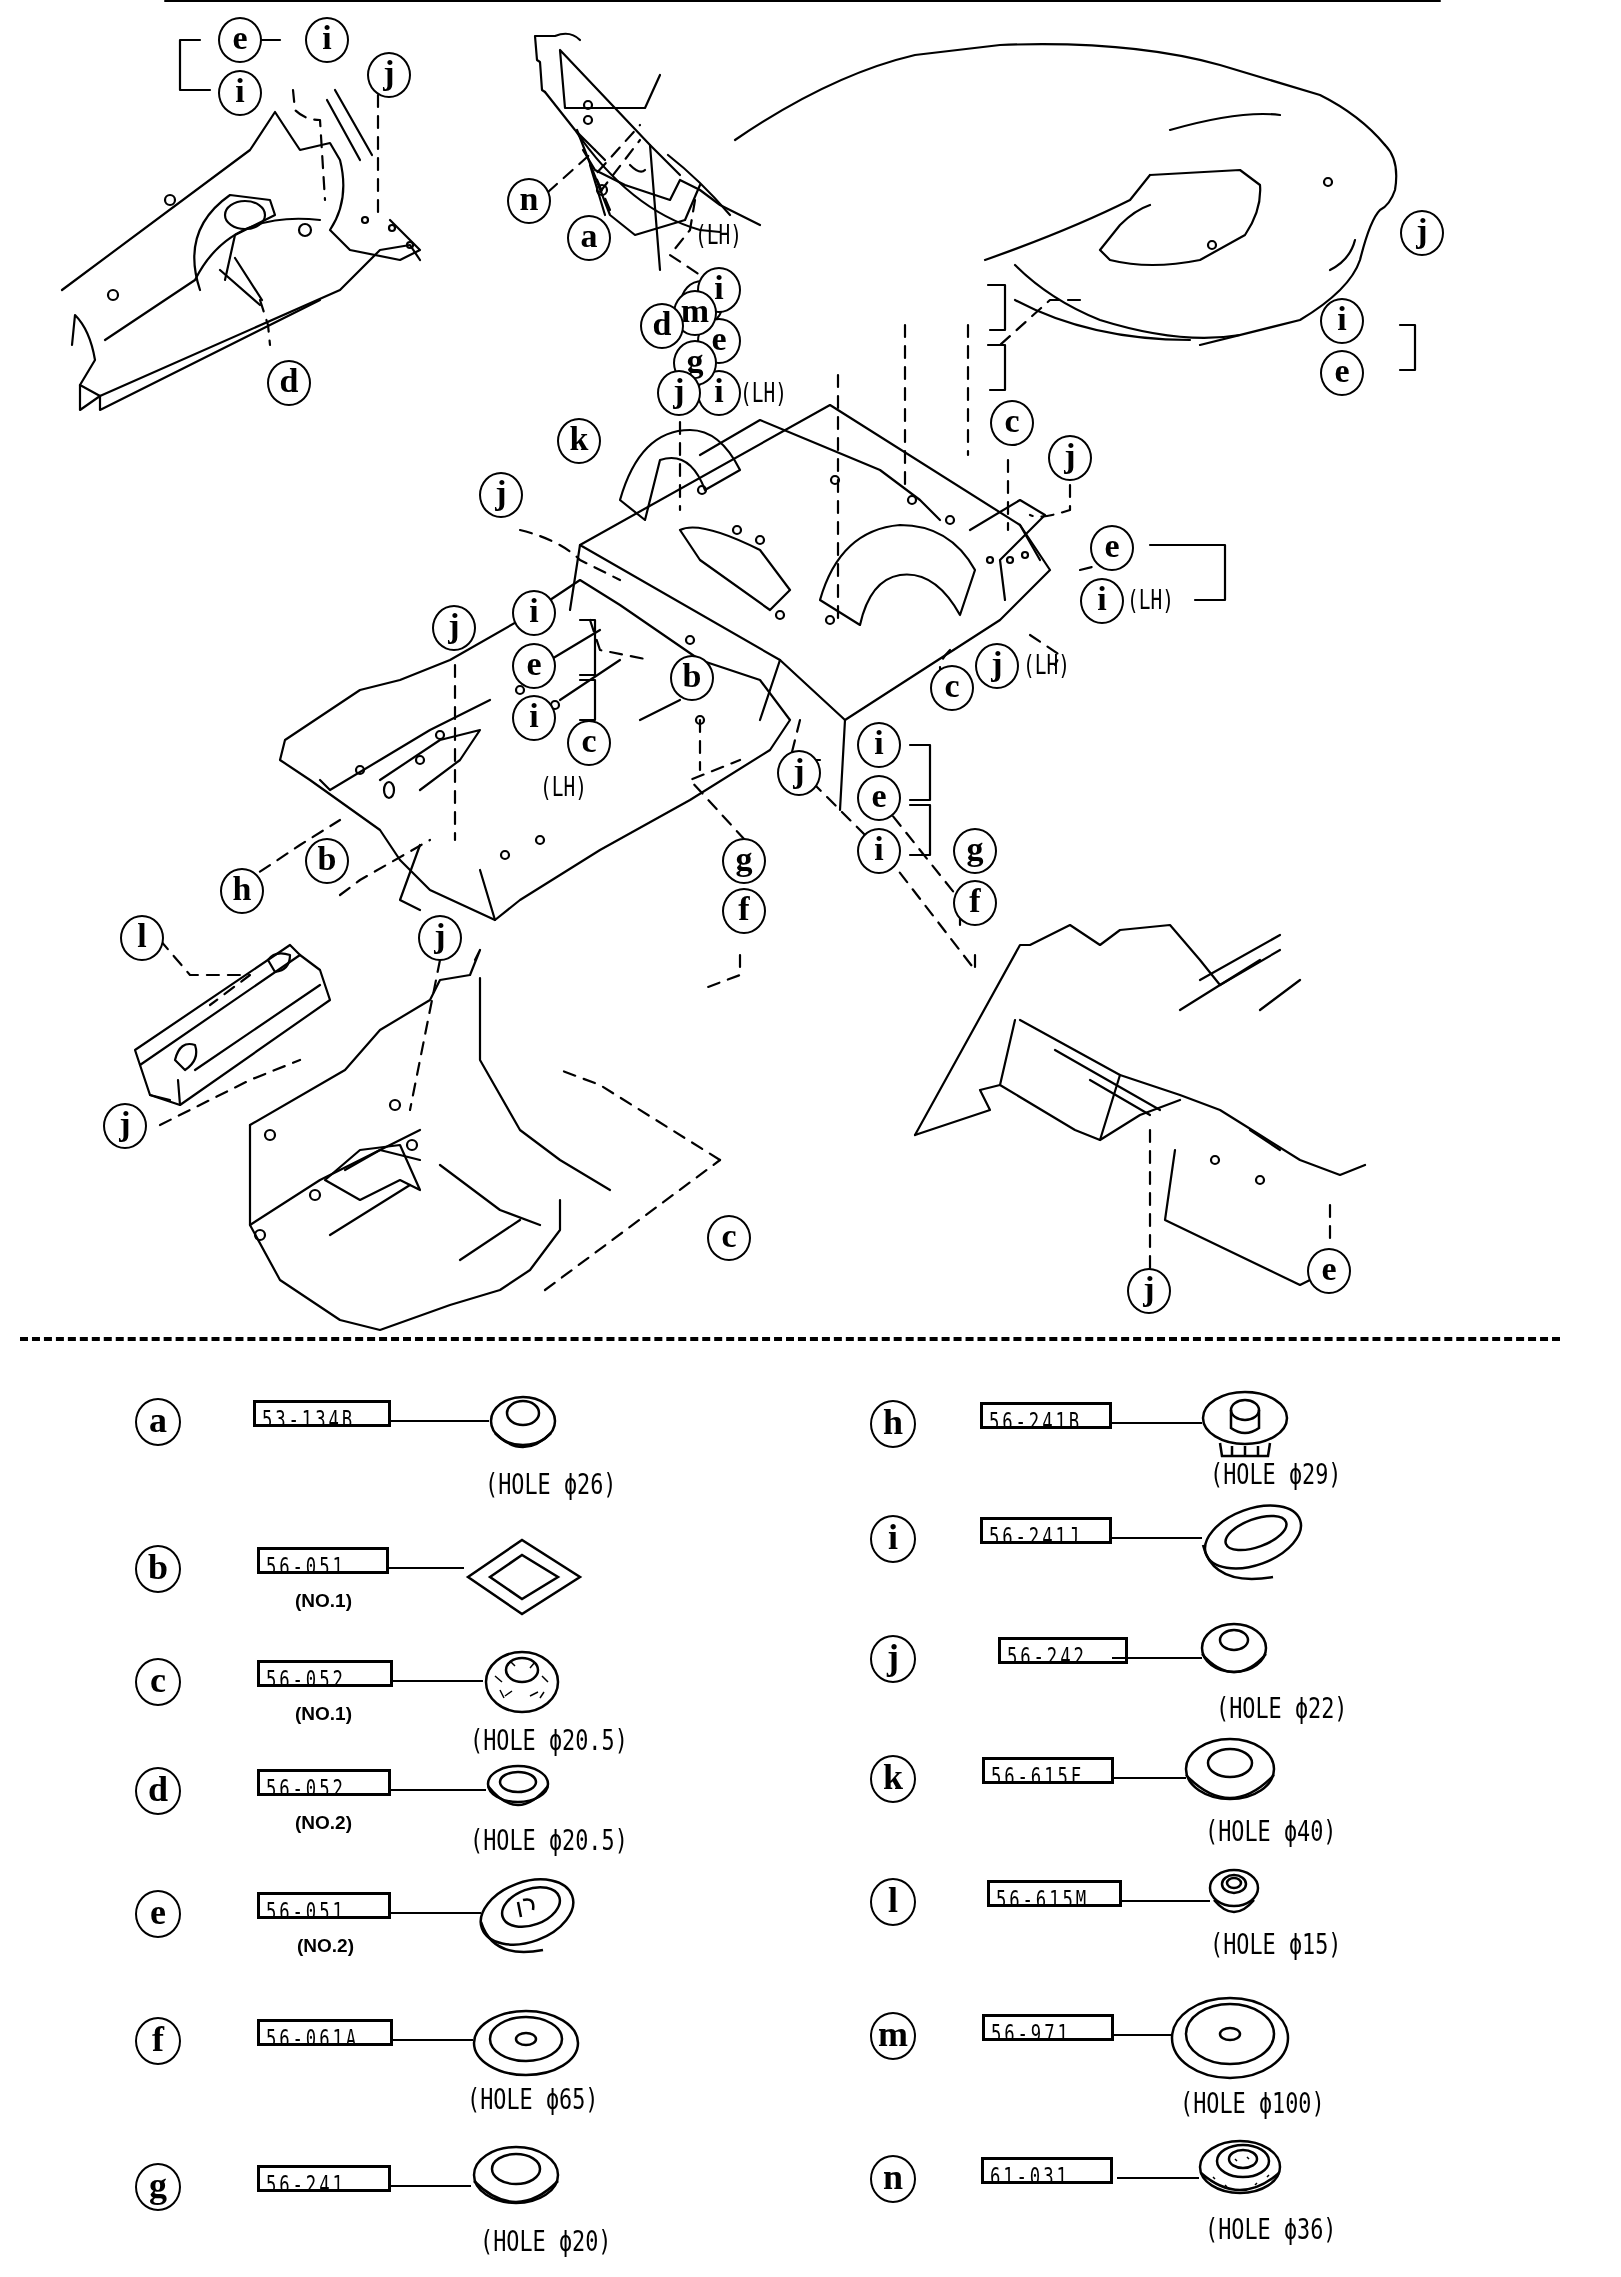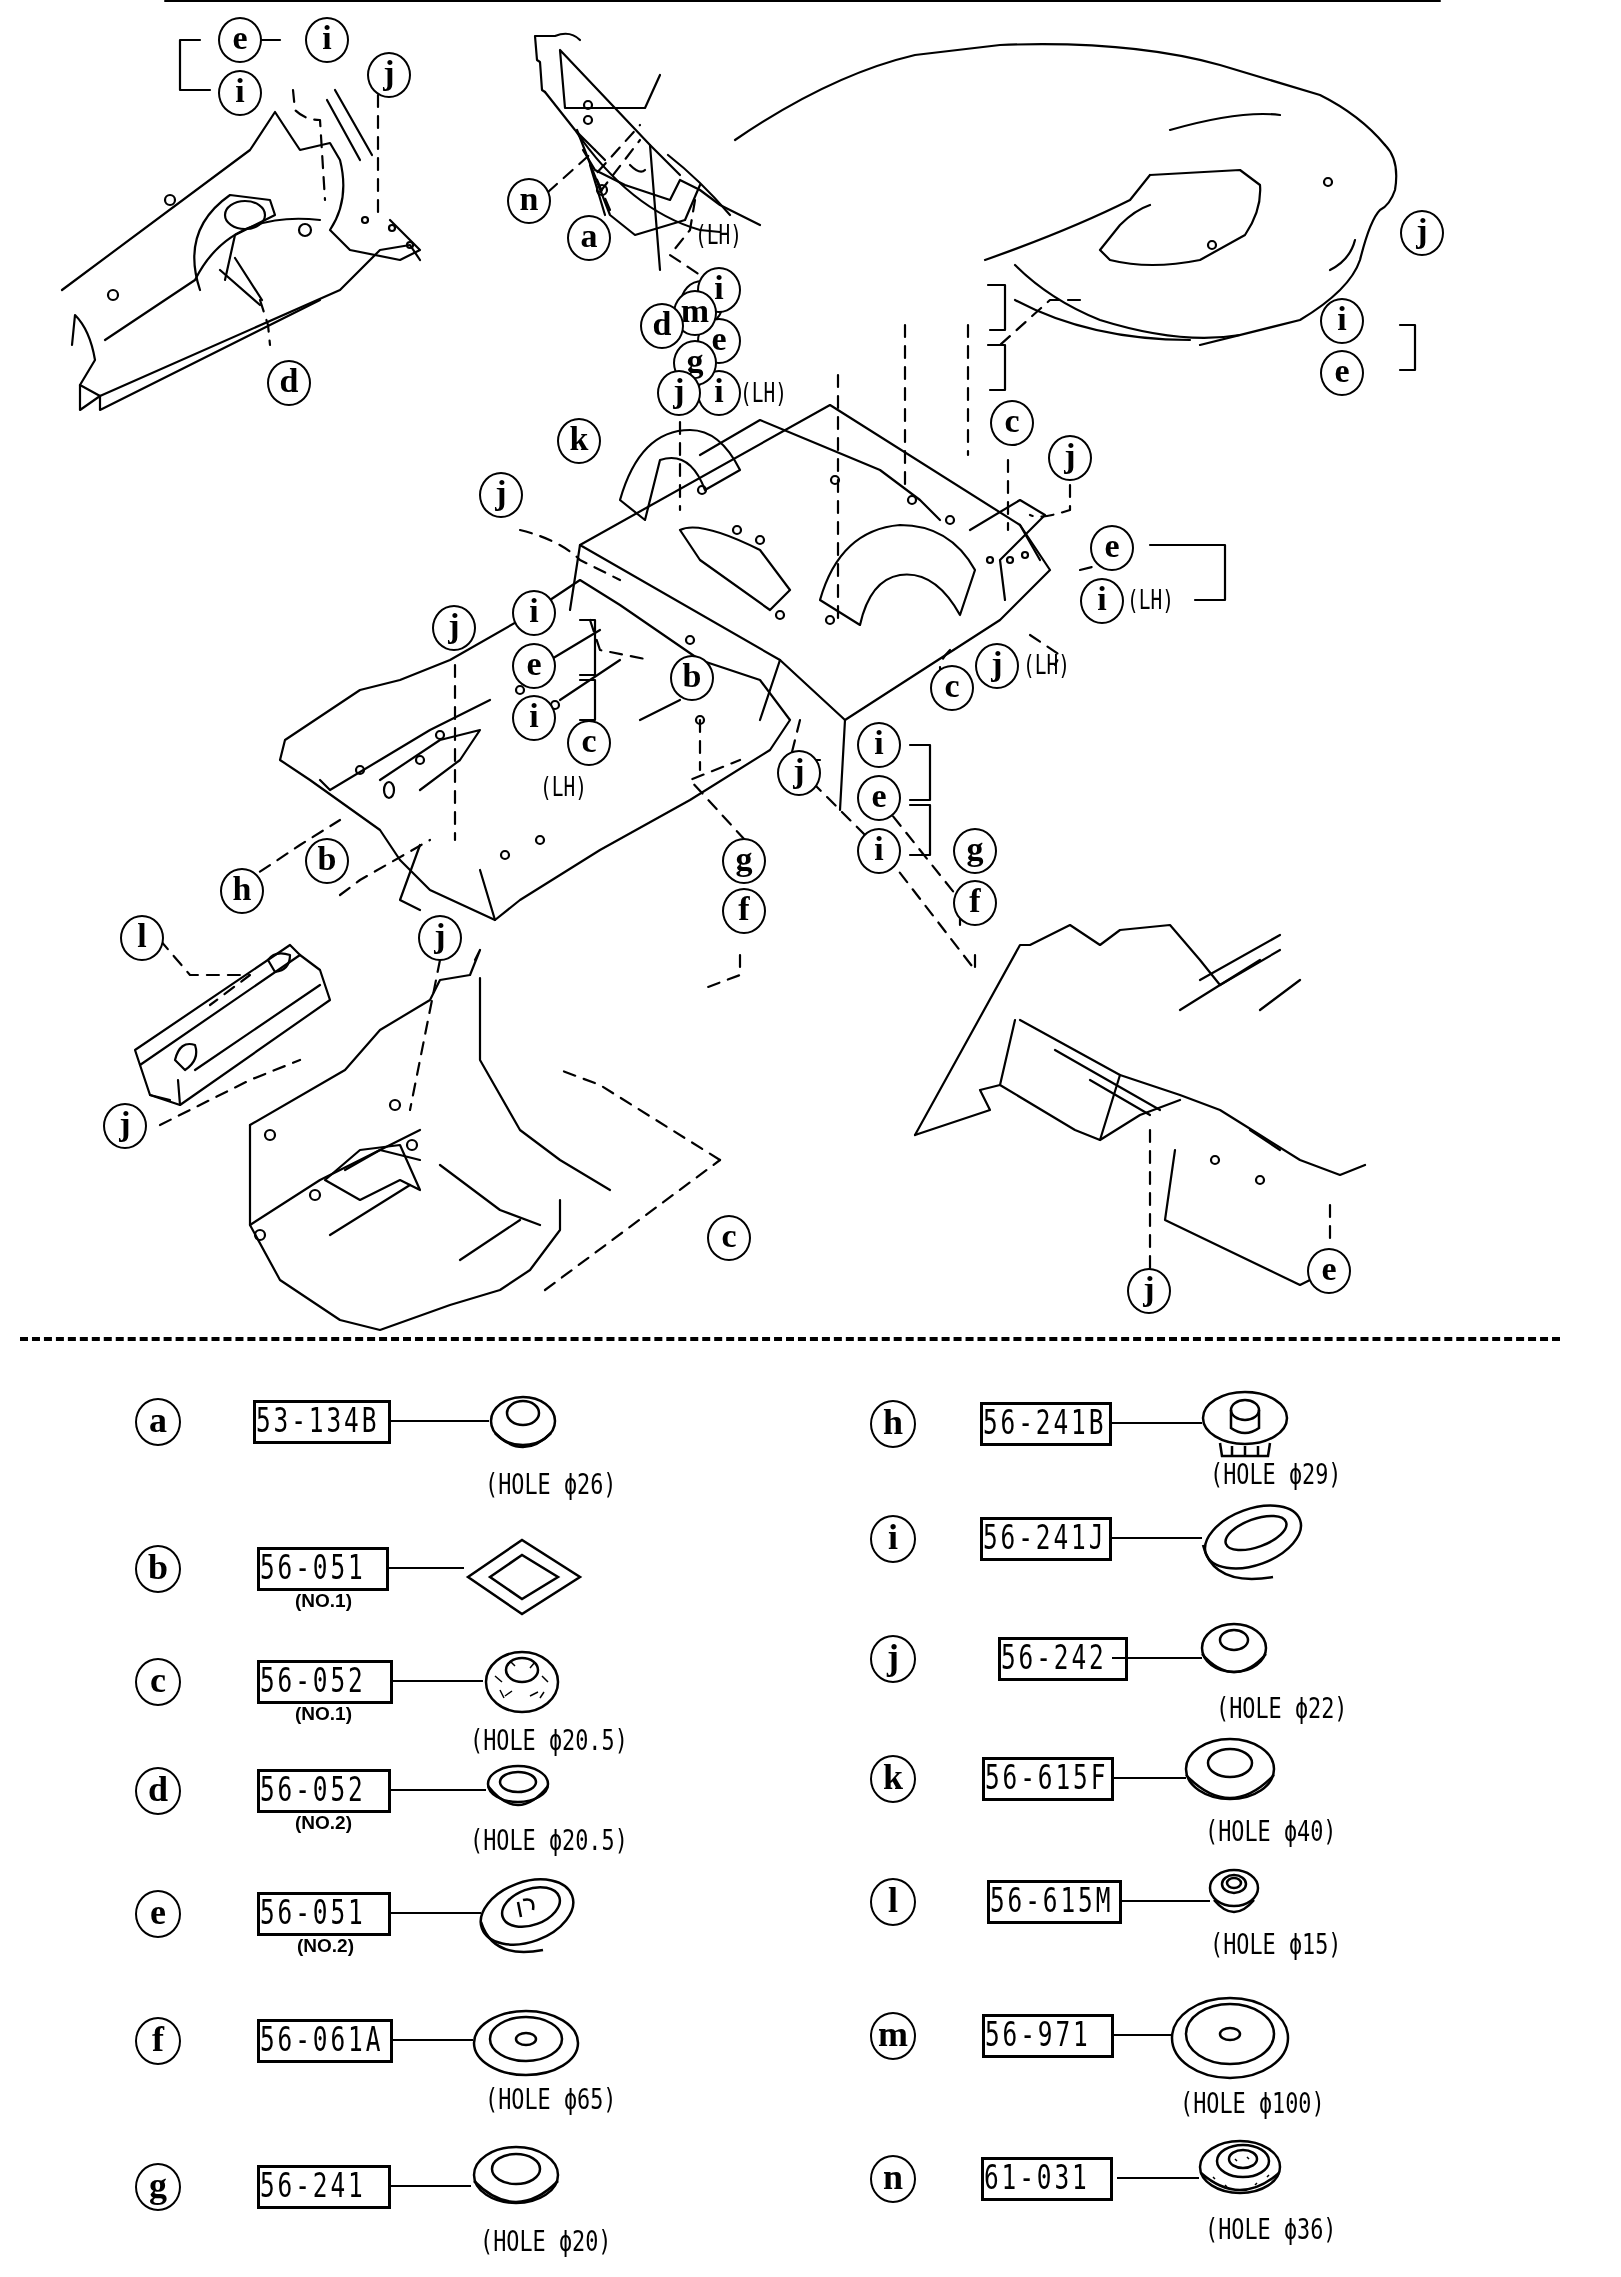--- a/index.html
+++ b/index.html
@@ -9,23 +9,23 @@
   .callout { position:absolute; width:44px; height:46px; border:2.5px solid #000; border-radius:50%;
              background:#fff; display:flex; align-items:center; justify-content:center;
              font-family:"Liberation Serif", serif; font-weight:bold; font-size:34px; line-height:1;
              box-sizing:border-box; padding-bottom:4px; }
   .lh { position:absolute; font-family:"DejaVu Sans Mono", monospace; font-size:26px; transform:scaleX(0.75); transform-origin:left top; }
   #separator { position:absolute; left:20px; top:1337px; width:1540px; height:0; border-top:4px dashed #000; }
   .legend-item { position:absolute; height:70px; }
   .legend-letter { position:absolute; left:0; top:0; width:46px; height:48px; border:2.5px solid #000; border-radius:50%;
                    display:flex; align-items:center; justify-content:center; box-sizing:border-box;
                    font-family:"Liberation Serif", serif; font-weight:bold; font-size:36px; padding-bottom:4px; }
-  .part-box { position:absolute; top:2px; height:44px; border:3px solid #000; box-sizing:border-box;
-              font-family:"DejaVu Sans Mono", monospace; font-size:34px; line-height:34px;
-              white-space:nowrap; overflow:hidden; }
+  .part-box { position:absolute; top:2px; height:27px; border:3px solid #000; box-sizing:border-box;
+              font-family:"DejaVu Sans Mono", monospace; font-size:24px; line-height:34px;
+              padding-left:6px; white-space:nowrap; overflow:hidden; }
   .part-box span { display:inline-block; transform:scaleX(0.72); transform-origin:left center; letter-spacing:4px; }
   .leader { position:absolute; height:0; border-top:2.5px solid #000; top:22px; }
   .variant { position:absolute; font-family:"Liberation Sans", sans-serif; font-weight:bold; font-size:19px; }
   .hole { position:absolute; font-family:"DejaVu Sans Mono", monospace; font-size:28px; white-space:nowrap; }
   .hole span { display:inline-block; transform:scaleX(0.78); transform-origin:left center; }
   .part-icon { position:absolute; }
 </style>
 </head>
 <body>
 
@@ -341,21 +341,21 @@
 
   <div class="legend-item" style="left:135px;top:2017px;width:600px">
     <div class="legend-letter">f</div>
     <div class="part-box" style="left:122px;width:136px"><span>56-061A</span></div>
     <div class="leader" style="left:258px;width:80px"></div>
     <svg class="part-icon" style="left:335px;top:-10px" width="112" height="76" fill="none" stroke="#000" stroke-width="2.5">
       <ellipse cx="56" cy="36" rx="52" ry="32"></ellipse>
         <ellipse cx="56" cy="32" rx="36" ry="22"></ellipse>
         <ellipse cx="56" cy="32" rx="10" ry="6"></ellipse>
       </svg>
-    <div class="hole" style="left:350px;top:66px"><span>(HOLE ϕ65)</span></div>
+    <div class="hole" style="left:332px;top:66px"><span>(HOLE ϕ65)</span></div>
   </div>
 
   <div class="legend-item" style="left:135px;top:2163px;width:600px">
     <div class="legend-letter">g</div>
     <div class="part-box" style="left:122px;width:134px"><span>56-241</span></div>
     <div class="leader" style="left:256px;width:80px"></div>
     <svg class="part-icon" style="left:333px;top:-22px" width="95" height="80" fill="none" stroke="#000" stroke-width="2.5">
       <ellipse cx="48" cy="34" rx="42" ry="28"></ellipse>
         <ellipse cx="48" cy="28" rx="24" ry="15"></ellipse>
         <path d="M6 40 Q48 82 90 40"></path>

